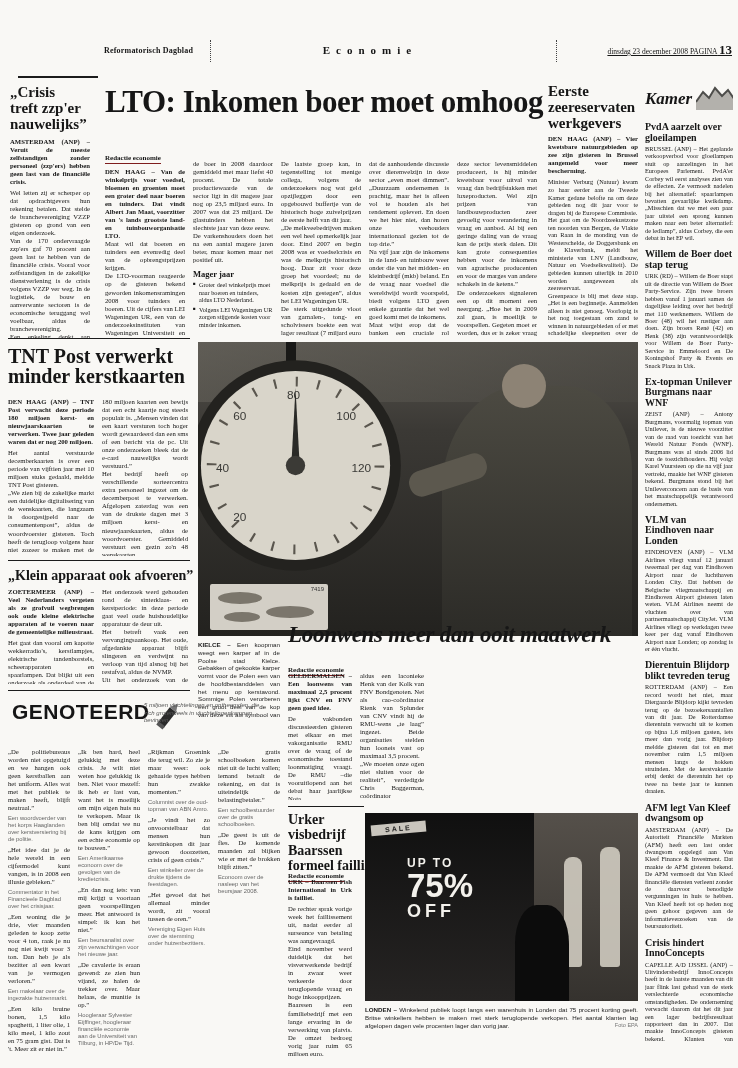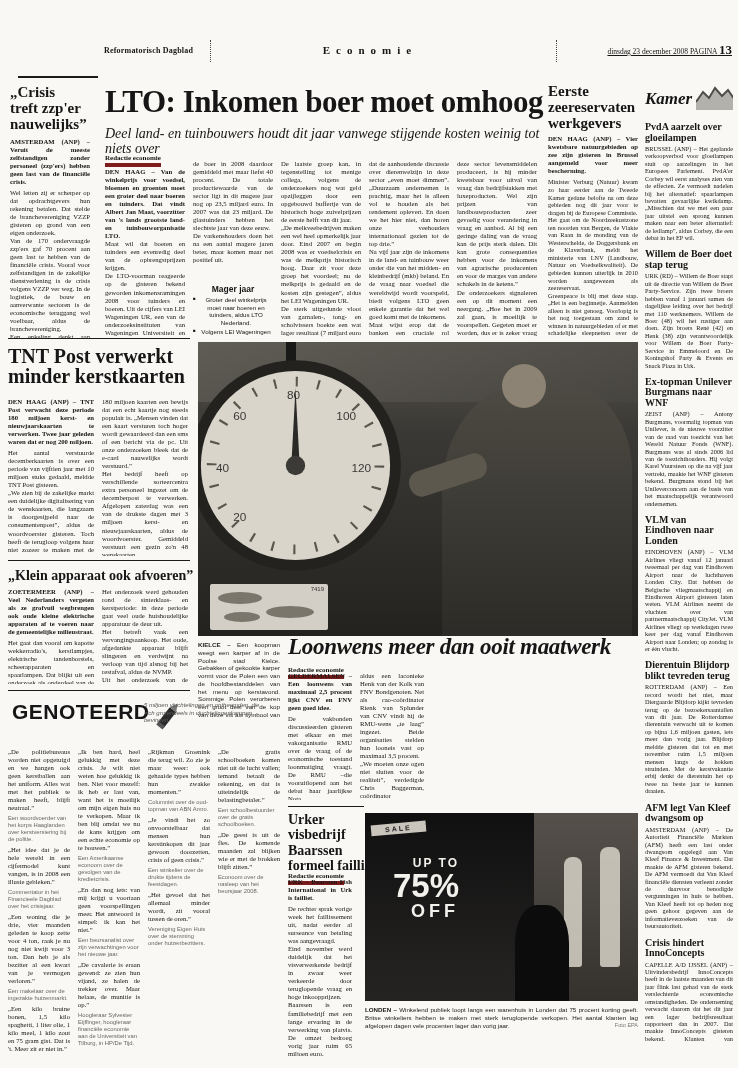--- a/index.html
+++ b/index.html
@@ -9,39 +9,39 @@
   .rule{position:absolute;background:#1c1c1c;}
   .dotsep{position:absolute;width:0;border-left:1px dotted #444;}
   
   .hd-paper{font-size:8px;font-weight:bold;letter-spacing:.2px;}
   .hd-section{font-size:11px;font-weight:bold;letter-spacing:6px;text-align:center;}
   .hd-date{font-size:7.5px;text-align:right;}
   .hd-date b{font-size:13px;}
   
   .bt{font-size:6.7px;line-height:1.2;text-align:justify;white-space:pre-line;overflow:hidden;}
   .lead{font-weight:bold;}
-  .byline{font-size:7px;font-weight:bold;border-bottom:4px solid #7f1d1d;display:inline-block;padding-bottom:1px;}
+  .byline{font-size:7px;font-weight:bold;border-bottom:1px solid #7f1d1d;display:inline-block;padding-bottom:1px;}
   
   .h-crisis{font-size:15px;font-weight:bold;line-height:1.08;white-space:pre-line;}
   .h-lto{font-size:31px;font-weight:bold;letter-spacing:-.5px;line-height:1;}
   .sub-lto{font-size:14px;font-style:italic;line-height:1.1;}
   .h-zee{font-size:15px;font-weight:bold;line-height:1.05;white-space:pre-line;}
   .h-tnt{font-size:20px;font-weight:bold;line-height:1.02;white-space:pre-line;}
   .h-klein{font-size:14px;font-weight:bold;}
   .h-loon{font-size:23px;font-style:italic;font-weight:bold;letter-spacing:-.3px;}
   .h-urker{font-size:14px;font-weight:bold;line-height:1.1;white-space:pre-line;}
   
   .kort-logo{font-size:17px;font-weight:bold;font-style:italic;}
   .kort-item{margin-bottom:8px;}
   .kort-item h3{font-size:10px;line-height:1.05;margin:0 0 2px 0;font-weight:bold;}
   .kort-item p{font-size:6.3px;line-height:1.18;margin:0;text-align:justify;white-space:pre-line;}
   
   .zee-lead{font-size:6.7px;font-weight:bold;line-height:1.2;text-align:justify;margin:4px 0 3px 0;}
   
-  .mbox{margin-top:20px;font-family:Liberation Sans, sans-serif;text-align:center;}
+  .mbox{margin-top:5px;font-family:Liberation Serif, serif;}
   .mbox h4{font-size:8.5px;margin:0 0 2px 0;font-weight:bold;}
   .mbox div{font-size:6.2px;line-height:1.2;margin-bottom:2px;padding-left:6px;position:relative;}
   .mbox div::before{content:"■";position:absolute;left:0;top:0;font-size:4.5px;}
   
   .gen-title{font-family:"Liberation Sans",sans-serif;font-size:21px;font-weight:bold;letter-spacing:.5px;}
   .gen-intro{font-family:"Liberation Sans",sans-serif;font-size:6px;line-height:1.25;color:#555;font-style:italic;}
   .gcol p{margin:0 0 3px 0;}
   .gq{font-size:6.7px;line-height:1.2;text-align:justify;}
   .ga{font-family:"Liberation Sans",sans-serif;font-size:5.8px;line-height:1.2;color:#666;}
   
@@ -78,21 +78,20 @@
     <div class="h-crisis">„Crisis
 treft zzp'er
 nauwelijks”</div>
     <div class="bt lead" style="margin-top:5px;">AMSTERDAM (ANP) – Veruit de meeste zelfstandigen zonder personeel (zzp'ers) hebben geen last van de financiële crisis.</div>
     <div class="bt" style="margin-top:3px;">Wel letten zij er scherper op dat opdrachtgevers hun rekening betalen. Dat stelde de branchevereniging VZZP gisteren op grond van een eigen onderzoek.
 Van de 170 ondervraagde zzp'ers gaf 70 procent aan geen last te hebben van de financiële crisis. Vooral voor zelfstandigen in de zakelijke dienstverlening is de crisis volgens VZZP ver weg. In de logistiek, de bouw en aanverwante sectoren is de economische teruggang wel voelbaar, aldus de branchevereniging.
 Een enkeling denkt aan terugkeer in loondienst.</div>
   </div>
 
   <div class="abs h-lto" style="left:105px;top:86px;width:445px;">LTO: Inkomen boer moet omhoog</div>
-  <div class="abs sub-lto" style="left:105px;top:126px;width:440px;">Deel land- en tuinbouwers houdt dit jaar vanwege stijgende kosten weinig tot niets over</div>
   <div class="abs" style="left:105px;top:146px;">
     <span class="byline">Redactie economie</span>
   </div>
 
   <div class="abs bt" style="left:105px;top:160px;width:80px;height:178px;">
     <span class="lead">DEN HAAG – Van de winkelprijs voor voedsel, bloemen en groenten moet een groter deel naar boeren en tuinders. Dat vindt Albert Jan Maat, voorzitter van 's lands grootste land- en tuinbouworganisatie LTO.</span>
     <span>Maat wil dat boeren en tuinders een evenredig deel van de opbrengstprijzen krijgen.
 De LTO-voorman reageerde op de gisteren bekend geworden inkomensramingen 2008 voor tuinders en boeren. Uit de cijfers van LEI Wageningen UR, een van de onderzoeksinstituten van Wageningen Universiteit en Researchcentrum, bleek dat sterk stijgende kosten voor kunstmest, veevoer en elektriciteit ervoor zorgen dat veel agrarische ondernemers weinig tot niets overhouden.
 Na aftrek van kosten voor loon en pacht daalt het inkomen van</span>
   </div>
@@ -269,21 +268,21 @@
     <p class="gq">„Het gevoel dat het allemaal minder wordt, zit vooral tussen de oren.”</p>
     <p class="ga">Vereniging Eigen Huis over de stemming onder huizenbezitters.</p>
   </div>
   <div class="abs gcol" style="left:218px;top:748px;width:62px;height:312px;overflow:hidden;">
     <p class="gq">„De gratis schoolboeken komen niet uit de lucht vallen; iemand betaalt de rekening, en dat is uiteindelijk de belastingbetaler.”</p>
     <p class="ga">Een schoolbestuurder over de gratis schoolboeken.</p>
     <p class="gq">„De geest is uit de fles. De komende maanden zal blijken wie er met de brokken blijft zitten.”</p>
     <p class="ga">Econoom over de nasleep van het beursjaar 2008.</p>
   </div>
 
-  <div class="abs h-loon" style="left:288px;top:622px;width:352px;margin-top:12px;">Loonwens meer dan ooit maatwerk</div>
+  <div class="abs h-loon" style="left:288px;top:622px;width:352px;">Loonwens meer dan ooit maatwerk</div>
   <div class="abs" style="left:288px;top:658px;">
     <span class="byline">Redactie economie</span>
   </div>
   <div class="abs" style="left:288px;top:672px;width:64px;height:128px;overflow:hidden;">
     <div class="bt lead">GELDERMALSEN – Een loonwens van maximaal 2,5 procent lijkt CNV en FNV geen goed idee.</div>
     <div class="bt" style="margin-top:3px;">De vakbonden discussieerden gisteren met elkaar en met vakorganisatie RMU over de vraag of de economische toestand loonmatiging vraagt. De RMU –die vooruitlopend aan het debat haar jaarlijkse Nota Arbeidsvoorwaardenbeleid presenteerde– heeft een loonwens van 1,5 tot 2,5 procent.
 „Zo'n loonwens kunnen werkgevers in hun zak steken; die is gemakkelijk verdiend. Ze hoeven er niks voor te doen”,</div>
   </div>
   <div class="abs bt" style="left:360px;top:672px;width:64px;height:128px;">aldus een laconieke Henk van der Kolk van FNV Bondgenoten. Net als cao-coördinator Rienk van Splunder van CNV vindt hij de RMU-wens „te laag” ingezet. Beide organisaties stelden hun looneis vast op maximaal 3,5 procent.
 „We moeten onze ogen niet sluiten voor de realiteit”, verdedigde Chris Baggerman, coördinator arbeidsvoorwaardenbeleid bij de RMU, de loonwens van zijn organisatie. „Op dit moment zijn er 295.000 werklozen in Nederland; de verwachting is dat het er in 2010 veel meer zijn. Een te hoge looneis is een bedreiging voor de werkgelegenheid. Hij moet</div>
@@ -301,21 +300,21 @@
 Eind november werd duidelijk dat het visverwerkende bedrijf in zwaar weer verkeerde door teruglopende vraag en hoge inkoopprijzen.
 Baarssen is een familiebedrijf met een lange ervaring in de verwerking van platvis. De omzet bedroeg vorig jaar ruim 65 miljoen euro.
 Baarssen Fish was een van de grotere werkgevers in de Urker visverwerking. Een deel van het personeel kan mogelijk elders in de sector aan de slag.</div>
   </div>
 
   <div class="abs photo2" style="left:365px;top:813px;width:273px;height:188px;">
     <div class="abs" style="right:0;top:0;width:104px;height:188px;background:linear-gradient(180deg,#55504a,#35322e);"></div>
     <div class="mannequin" style="right:18px;top:34px;width:20px;height:120px;"></div>
     <div class="mannequin" style="right:56px;top:44px;width:18px;height:110px;"></div>
     <div class="banner" style="left:6px;top:10px;">SALE</div>
-    <div class="abs" style="left:28px;top:44px;text-align:right;">
+    <div class="abs" style="left:42px;top:44px;text-align:left;">
       <div class="sale-upto" style="font-size:12px;letter-spacing:2px;">UP TO</div>
       <div class="sale-upto" style="font-size:33px;">75%</div>
       <div class="sale-upto" style="font-size:18px;letter-spacing:4px;">OFF</div>
     </div>
     <div class="abs" style="left:150px;bottom:0;width:54px;height:96px;background:#0c0c0c;border-radius:40% 40% 0 0;"></div>
   </div>
 
   <div class="abs cap" style="left:365px;top:1006px;width:273px;height:24px;overflow:hidden;">
     <b>LONDEN –</b>
     <span>Winkelend publiek loopt langs een warenhuis in Londen dat 75 procent korting geeft. Britse winkeliers hebben te maken met sterk teruglopende verkopen. Het aantal klanten lag afgelopen dagen vele procenten lager dan vorig jaar.</span>

